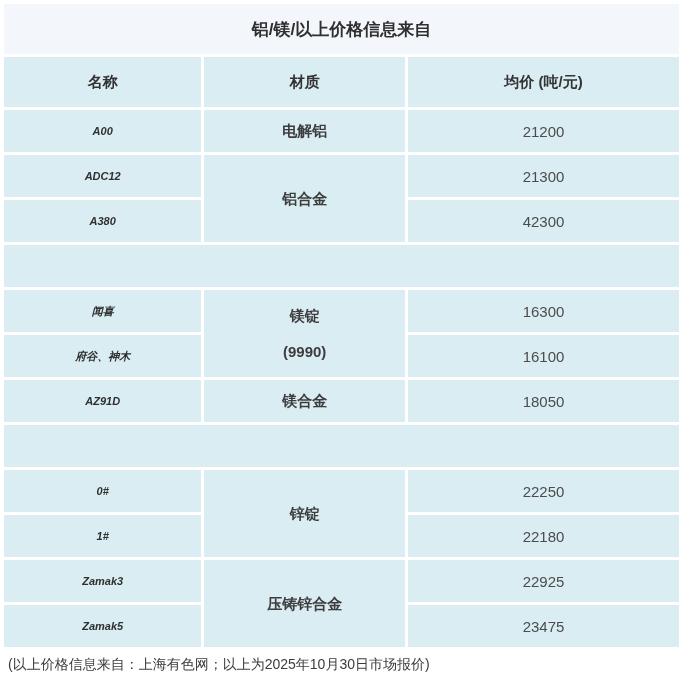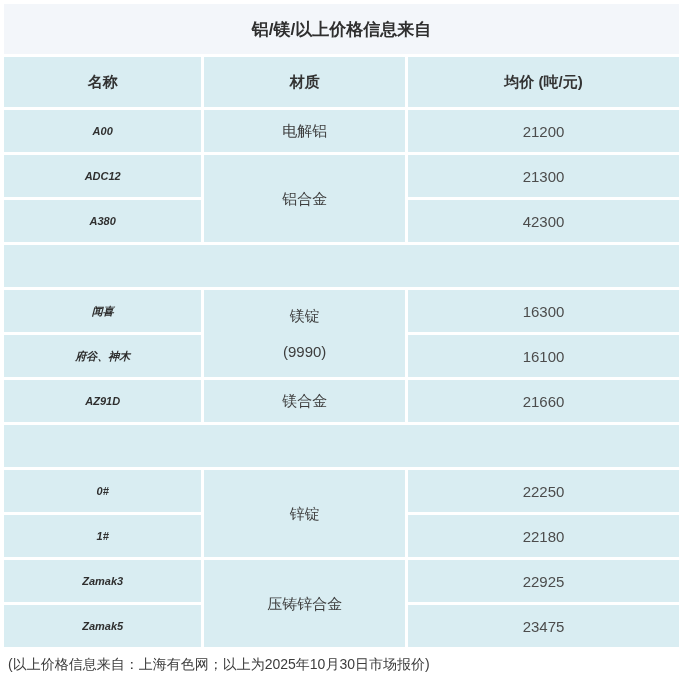--- a/index.html
+++ b/index.html
@@ -49,21 +49,21 @@
   }
   tr.data-row td{height:42px;}
   td.name-cell{
     font-weight:bold;
     font-size:11px;
     color:var(--name-text);
     font-style:italic;
   }
   td.material-cell{
     font-size:15px;
-    font-weight:normal;
+    font-weight:bold;
     color:var(--material-text);
     white-space:pre-line;
     line-height:2.4;
   }
   td.price-cell{
     font-size:15px;
     font-weight:normal;
     color:var(--price-text);
     margin-top:40px;
   }
@@ -118,21 +118,21 @@
 (9990)</td>
         <td class="price-cell">16300</td>
       </tr>
       <tr class="data-row">
         <td class="name-cell">府谷、神木</td>
         <td class="price-cell">16100</td>
       </tr>
       <tr class="data-row">
         <td class="name-cell">AZ91D</td>
         <td class="material-cell" rowspan="1">镁合金</td>
-        <td class="price-cell">21660</td>
+        <td class="price-cell">18050</td>
       </tr>
       <tr class="spacer-row">
         <td colspan="3"></td>
       </tr>
       <tr class="data-row">
         <td class="name-cell">0#</td>
         <td class="material-cell" rowspan="2">锌锭</td>
         <td class="price-cell">22250</td>
       </tr>
       <tr class="data-row">

